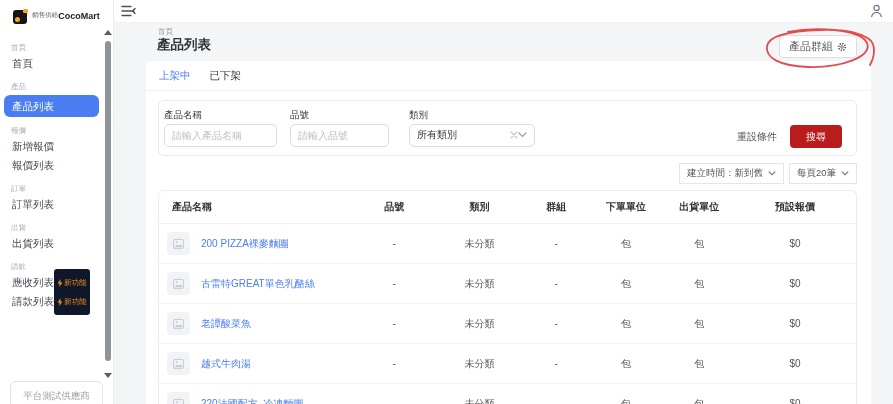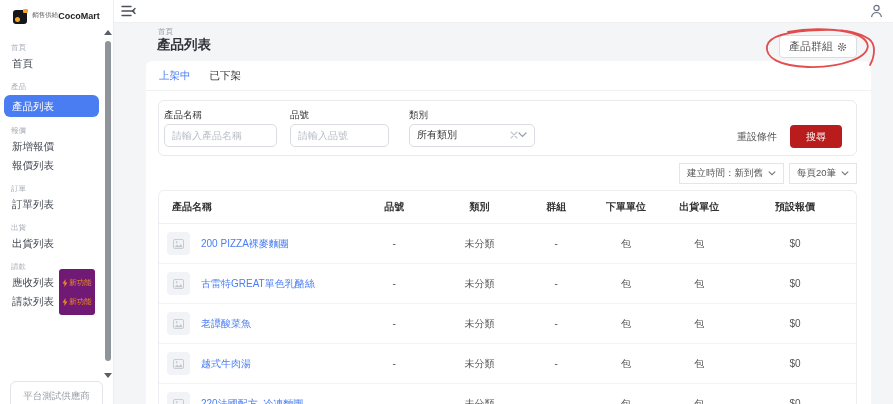--- a/index.html
+++ b/index.html
@@ -15,21 +15,21 @@
   .logo-cube{width:14px;height:14px;background:#16161a;border-radius:3px;position:relative;flex:0 0 auto;}
   .logo-cube:before{content:"";position:absolute;left:2px;bottom:2px;width:5px;height:5px;border-radius:50%;background:#f5a623;}
   .logo-cube:after{content:"";position:absolute;right:-1px;top:-1px;width:5px;height:4px;background:#f5a623;border-radius:1px;}
   .logo-text{display:flex;flex-direction:row;line-height:1.05;}
   .logo-sub{font-size:6.5px;color:#555;}
   .logo-brand{font-size:9px;font-weight:bold;color:#222;}
   .nav{padding-top:2px;}
   .nav-sec{font-size:7.5px;color:#a9aeb8;margin:9px 0 1px 11px;height:10px;line-height:10px;}
   .nav-item{height:19px;line-height:19px;padding-left:12px;font-size:10.5px;color:#454b54;cursor:pointer;display:flex;align-items:center;}
   .nav-item.active{background:#4a7df2;color:#fff;border-radius:6px;margin:3px 14px 3px 4px;height:22px;line-height:22px;padding-left:8px;}
-  .badge{display:inline-flex;align-items:center;gap:1px;margin-left:5px;background:#701a75;color:#ef8b1e;font-size:7.5px;padding:9px 3px;border-radius:3px;line-height:1.2;}
+  .badge{display:inline-flex;align-items:center;gap:1px;background:#0f172a;color:#ef8b1e;font-size:7.5px;padding:9px 3px;border-radius:3px;line-height:1.2;}
   .vendor-box{position:absolute;left:10px;top:381px;width:91px;height:28px;border:1px solid #e1e4e8;border-radius:6px;display:flex;align-items:center;justify-content:center;font-size:9.5px;color:#9aa0a8;background:#fff;}
   
   .sb-scroll{position:absolute;right:1px;top:28px;width:8px;height:352px;}
   .sb-up,.sb-down{position:absolute;left:0;width:0;height:0;border-left:4px solid transparent;border-right:4px solid transparent;}
   .sb-up{top:2px;border-bottom:5px solid #5a5f66;}
   .sb-down{bottom:2px;border-top:5px solid #5a5f66;}
   .sb-thumb{position:absolute;left:1px;top:13px;width:6px;height:320px;background:#8f949b;border-radius:3px;}
   
   .main{position:absolute;left:113px;top:0;right:0;bottom:0;background:#f4f5f7;}
   .main-topbar{position:absolute;left:0;top:0;right:0;height:22px;background:#fff;border-bottom:1px solid #eef0f2;}

